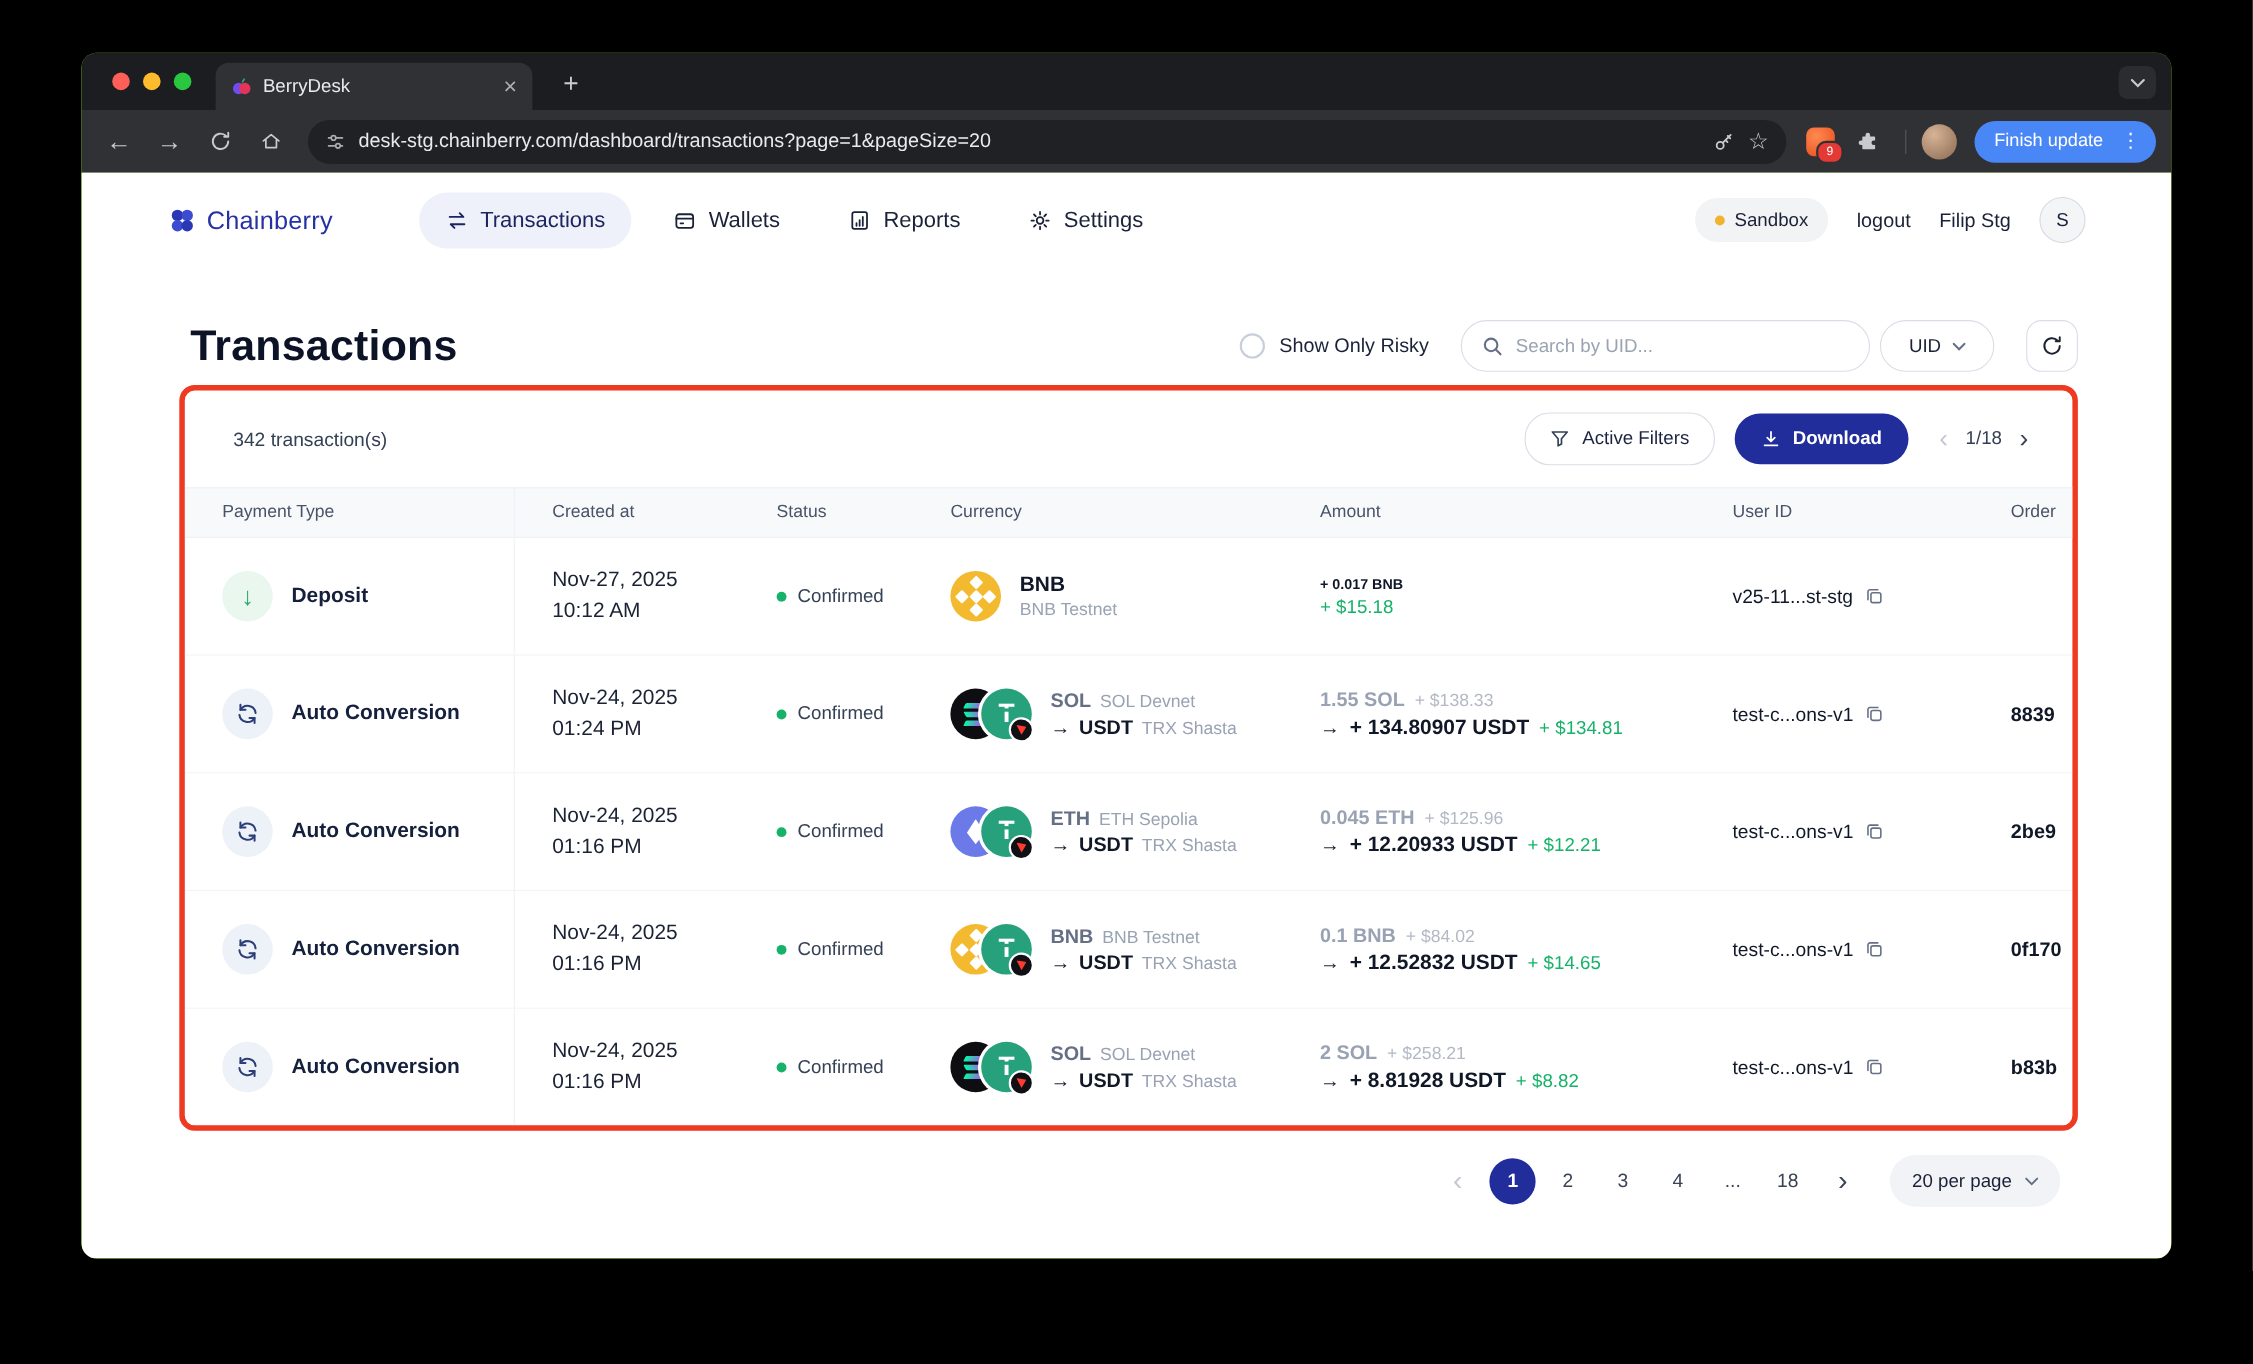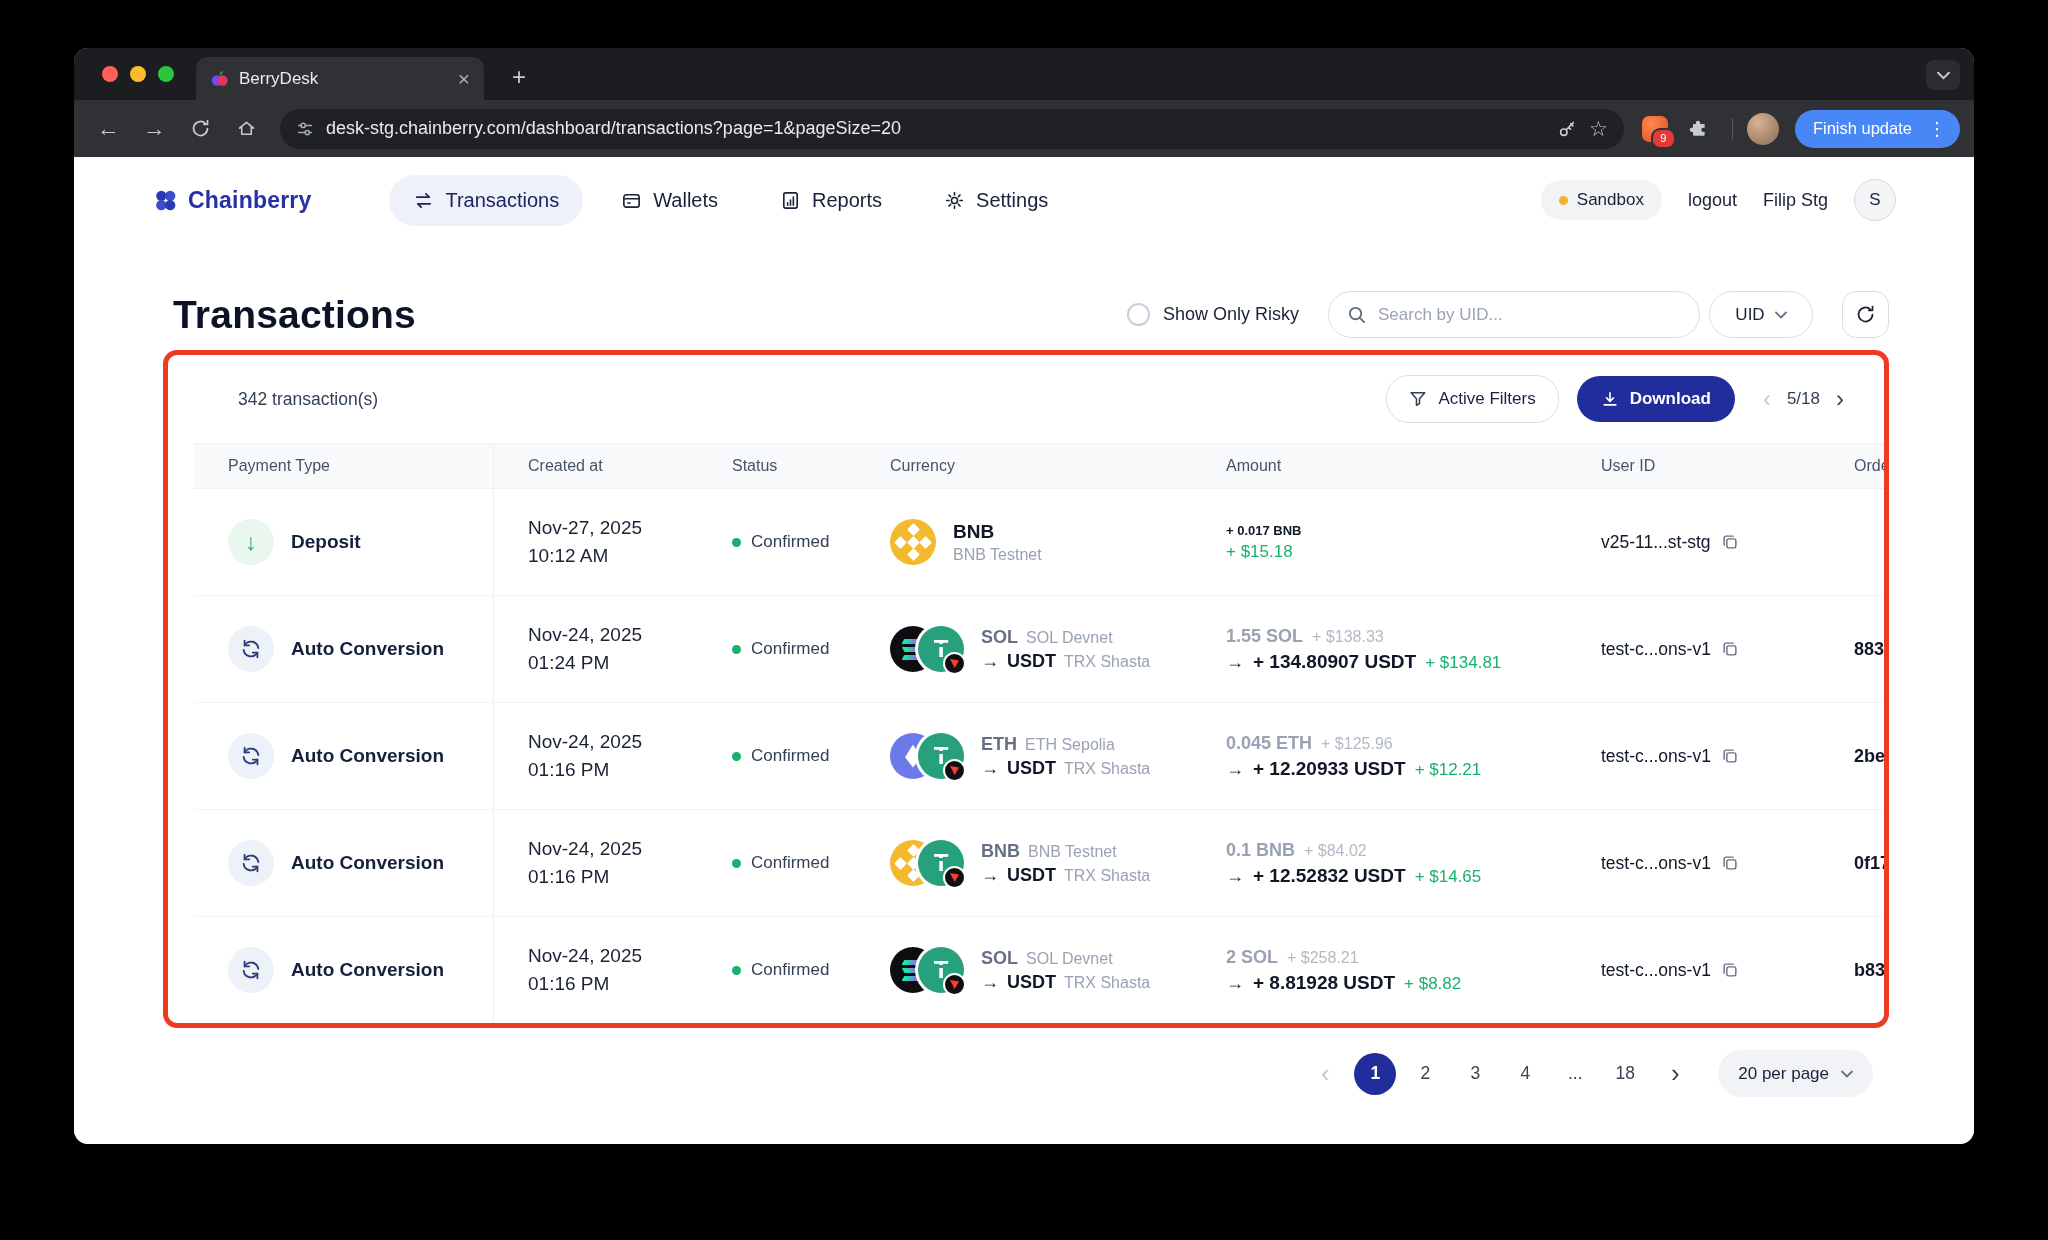--- a/index.html
+++ b/index.html
@@ -53,21 +53,21 @@
   .tb-avatar{width:32px;height:32px;border-radius:50%;flex:none;
     background:radial-gradient(circle at 35% 30%,#d7b396,#8a6a52);}
   .update-btn{height:38px;border-radius:19px;background:#4a87f6;color:#fff;
     display:flex;align-items:center;gap:10px;padding:0 8px 0 18px;margin-left:10px;
     font-size:16.5px;font-weight:500;flex:none;}
   .update-dots{font-size:18px;padding:0 6px;}
   
   .app{flex:1;background:#fff;display:flex;flex-direction:column;overflow:hidden;}
   .app-header{height:86px;display:flex;align-items:center;padding:0 78px;gap:0;flex:none;}
   .brand{display:flex;align-items:center;gap:9px;margin-right:78px;}
-  .brand-name{font-size:23px;font-weight:700;color:#2531a5;letter-spacing:.2px;text-align:center;}
+  .brand-name{font-size:23px;font-weight:400;color:#2531a5;letter-spacing:.2px;text-align:center;}
   .mainnav{display:flex;align-items:center;gap:14px;flex:1;}
   .nav-item{display:flex;align-items:center;gap:11px;padding:14px 24px;border-radius:28px;
     color:#1a2138;font-size:20px;font-weight:500;}
   .nav-item.active{background:#eef1f9;color:#1d2560;}
   .hdr-right{display:flex;align-items:center;gap:26px;}
   .env-pill{display:flex;align-items:center;gap:9px;background:#f2f3f5;border-radius:20px;
     padding:10px 18px;font-size:17px;color:#1a2138;}
   .env-dot{width:9px;height:9px;border-radius:50%;background:#f2b32c;}
   .logout{font-size:18px;color:#1a2138;}
   .uname{font-size:18px;color:#1a2138;}
@@ -85,21 +85,21 @@
   .search input{border:0;outline:0;flex:1;font-size:17px;color:var(--ink);min-width:0;
     font-family:inherit;background:transparent;}
   .search input::placeholder{color:#9aa3b2;}
   .uid-dd{height:47px;min-width:104px;border:1px solid var(--pillborder);border-radius:24px;
     display:flex;align-items:center;justify-content:center;gap:10px;padding:0 16px;
     font-size:17px;color:#1a2138;box-sizing:border-box;margin-left:-20px;}
   .refresh-btn{width:47px;height:47px;border:1px solid var(--pillborder);border-radius:14px;
     display:flex;align-items:center;justify-content:center;box-sizing:border-box;}
   
   .annotation{margin-top:12px;border:5px solid var(--red);border-radius:14px;overflow:hidden;
-    background:#fff;flex:none;padding-left:26px;}
+    background:#fff;flex:none;}
   .card-head{height:88px;display:flex;align-items:center;justify-content:space-between;
     padding:0 40px 0 44px;}
   .count{font-size:17.5px;color:var(--ink2);font-weight:500;}
   .head-right{display:flex;align-items:center;gap:18px;}
   .btn-filters{height:46px;border:1px solid var(--pillborder);border-radius:23px;background:#fff;
     display:flex;align-items:center;gap:11px;padding:0 22px;font-size:17px;color:#1b2340;font-weight:500;}
   .btn-download{height:46px;border-radius:23px;background:var(--navy);color:#fff;
     display:flex;align-items:center;gap:11px;padding:0 24px;font-size:17px;font-weight:600;}
   .mini-pager{display:flex;align-items:center;gap:16px;margin-left:10px;}
   .pg-chev{font-size:24px;line-height:1;color:#3a4254;}
@@ -359,21 +359,21 @@
             </div>
             <div class="btn-download">
               <svg width="18" height="18" viewBox="0 0 20 20">
                 <path d="M10 3v9M6.2 8.8L10 12.6l3.8-3.8" fill="none" stroke="#fff" stroke-width="1.8" stroke-linecap="round" stroke-linejoin="round"></path>
                 <path d="M3.5 16.5h13" stroke="#fff" stroke-width="1.8" stroke-linecap="round"></path>
               </svg>
               <span>Download</span>
             </div>
             <div class="mini-pager">
               <span class="pg-chev dis">‹</span>
-              <span class="pg-ind">5/18</span>
+              <span class="pg-ind">1/18</span>
               <span class="pg-chev">›</span>
             </div>
           </div>
         </div>
 
         <div class="trow colhead">
           <div class="cell">Payment Type</div>
           <div class="cell">Created at</div>
           <div class="cell">Status</div>
           <div class="cell">Currency</div>

